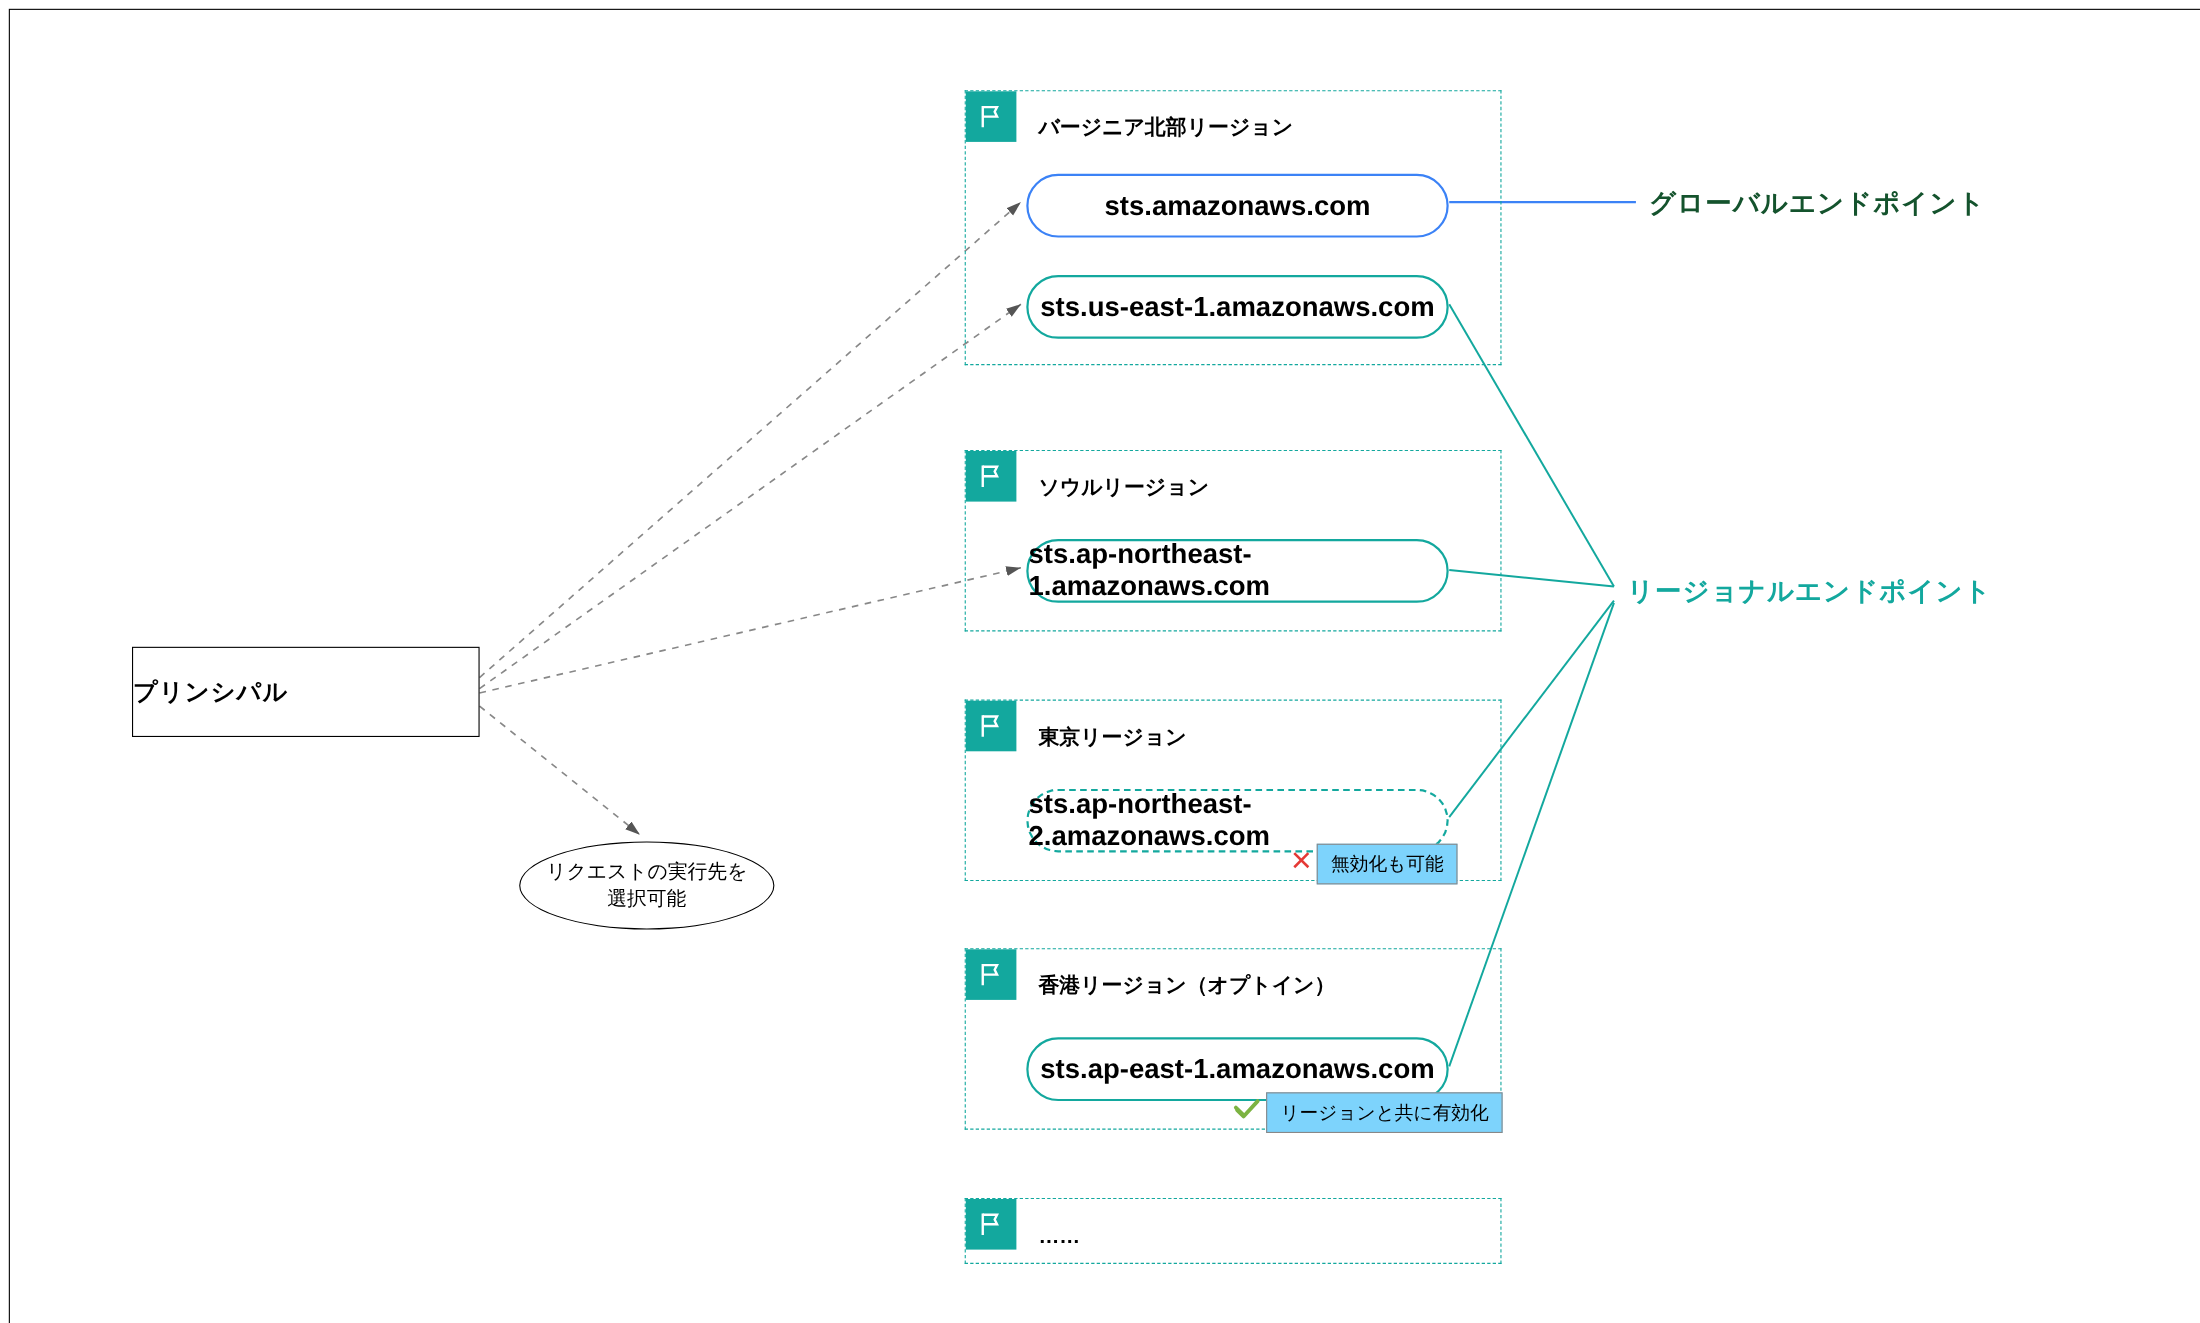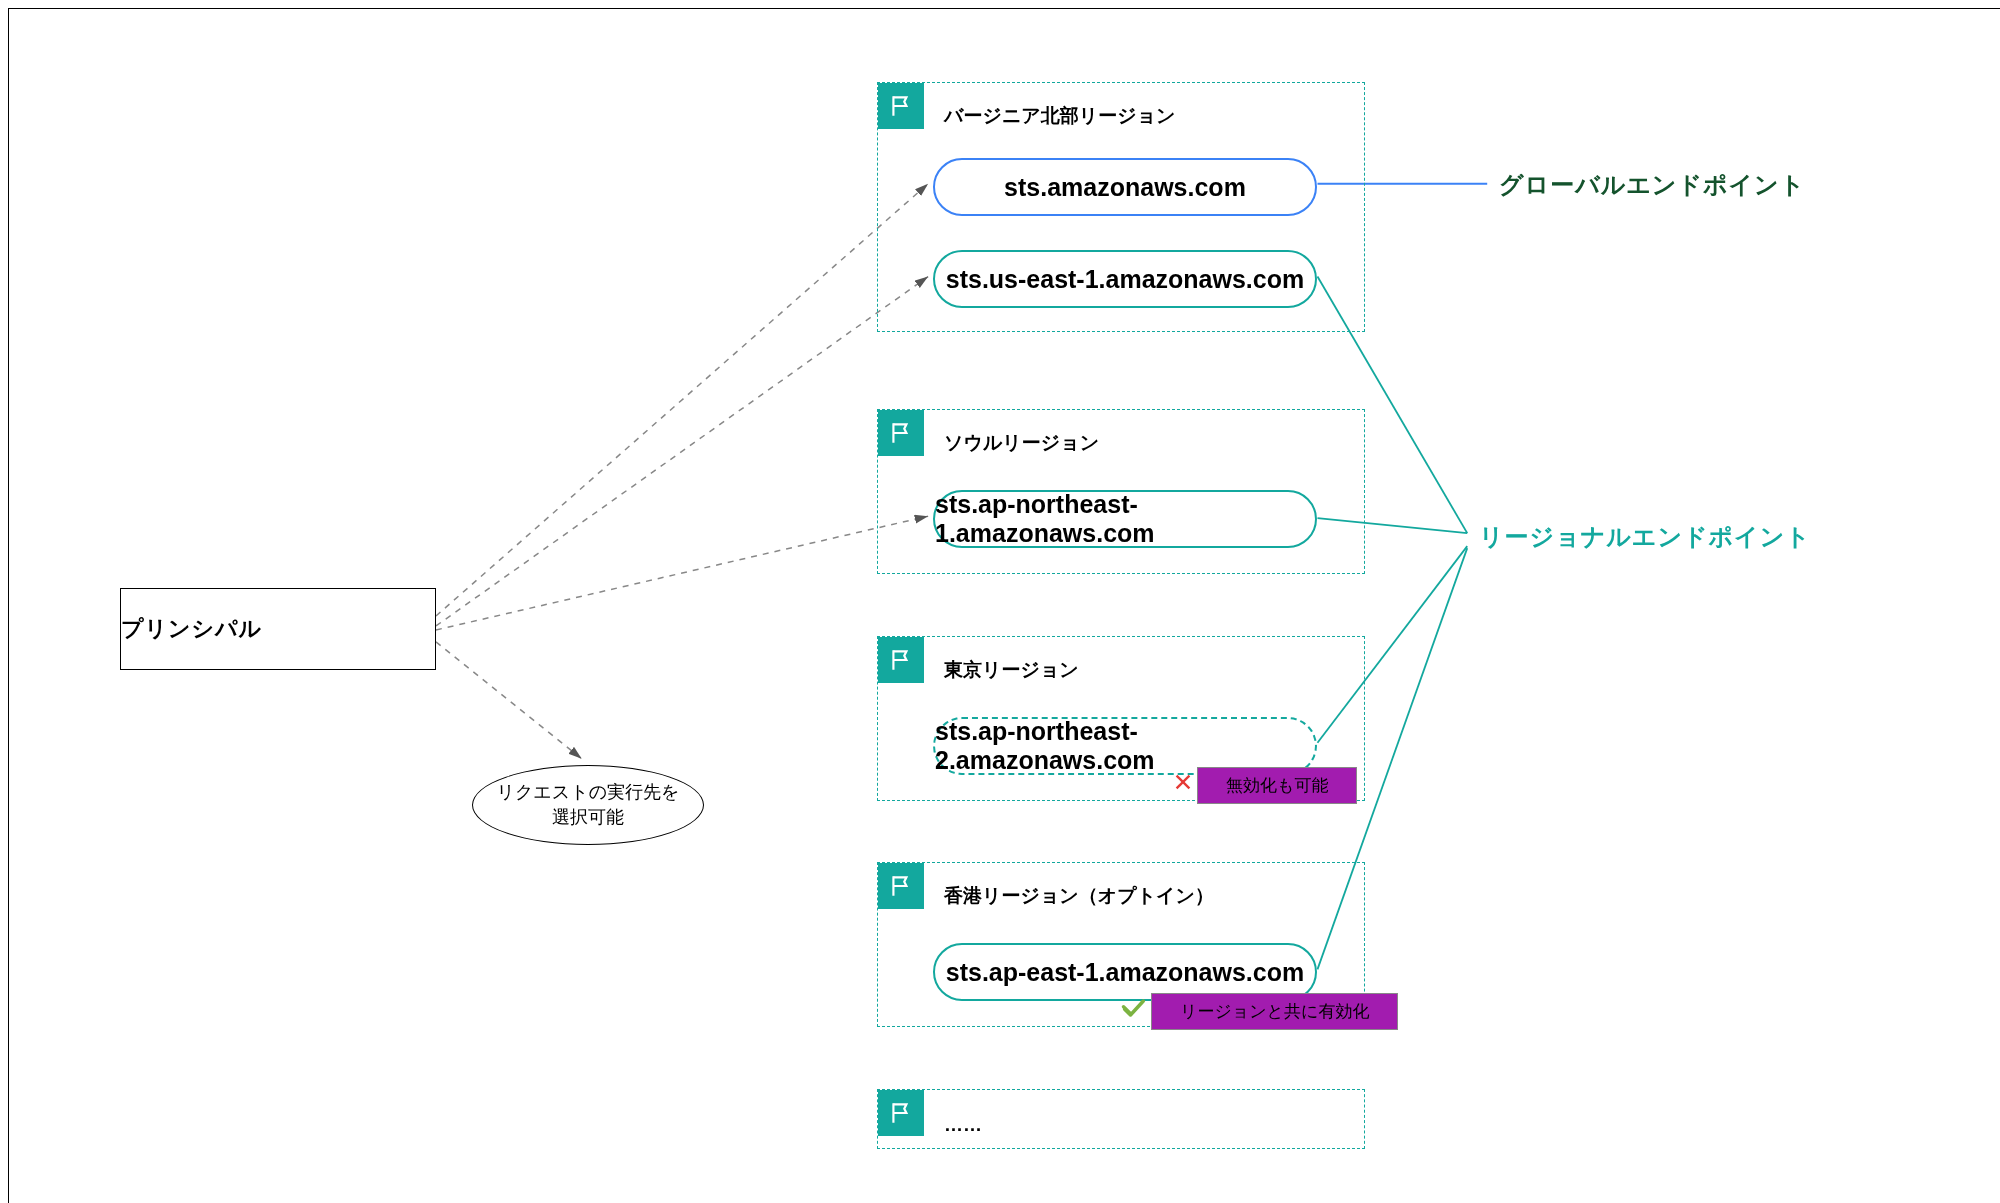--- a/index.html
+++ b/index.html
@@ -31,22 +31,22 @@
   .endpoint {
     position: absolute; height: 58px; border-radius: 29px;
     display: flex; align-items: center; justify-content: center;
     font-weight: 700; font-size: 25px;
   }
   .ep-global { border: 2px solid #3B82F6; color: #000; }
   .ep-regional { border: 2px solid #13A89E; color: #000; }
   .ep-dashed { border: 2px dashed #13A89E; color: #000; }
 
   .tag-box {
-    position: absolute; border: 1px solid #888; background: #a21caf;
-    font-size: 17px; padding: 6px 28px;
+    position: absolute; border: 1px solid #888; background: #7dd3fc;
+    font-size: 17px; padding: 6px 12px;
   }
   .x-icon { position: absolute; width:22px; height:22px; }
   .check-icon { position: absolute; width:28px; height:28px; }
 
   .label-global {
     position: absolute; color: #14532d; font-weight: 700; font-size: 24px; letter-spacing: 1px;
   }
   .label-regional {
     position: absolute; color: #13A89E; font-weight: 700; font-size: 24px; letter-spacing: 1px;
   }

